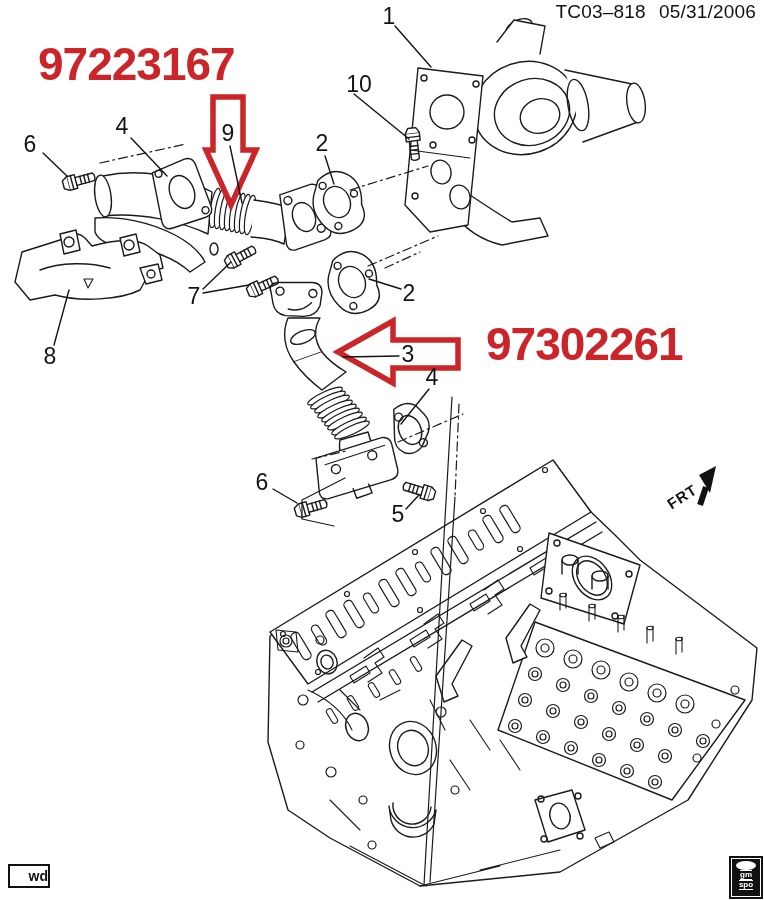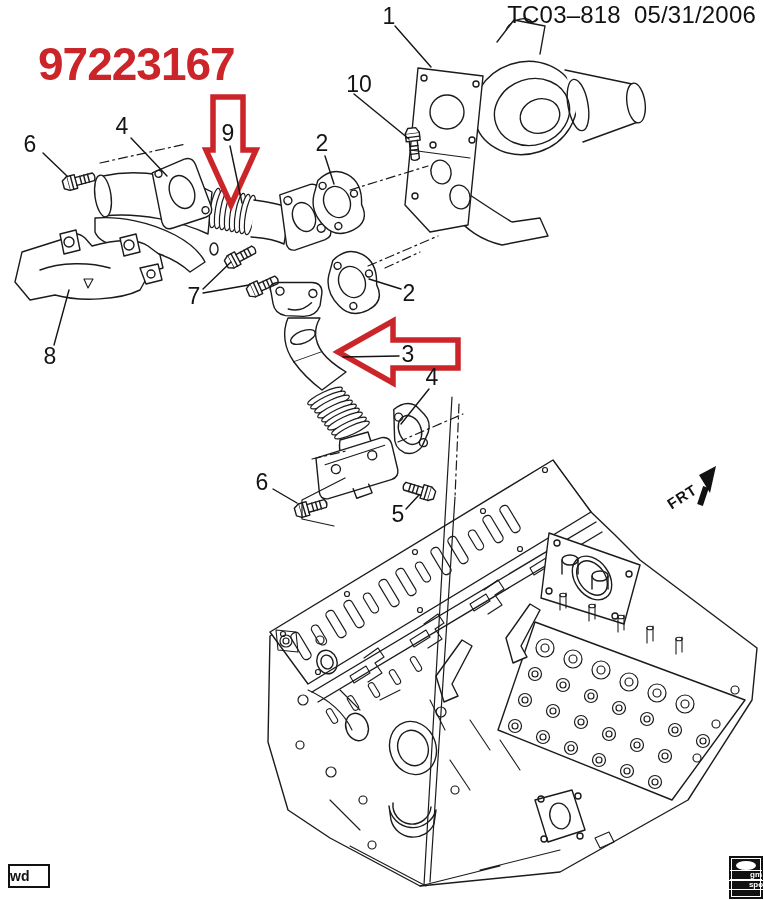--- a/index.html
+++ b/index.html
@@ -1,37 +1,37 @@
 <!DOCTYPE html>
 <html><head>
 <meta charset="utf-8">
 <style>
   html,body{margin:0;padding:0;background:#fff;}
   #page{position:relative;width:764px;height:900px;background:#fff;overflow:hidden;
         font-family:"Liberation Sans",sans-serif;}
   #diagram-svg{position:absolute;left:0;top:0;}
-  .doc-header{position:absolute;top:1px;right:8px;font-size:24px;color:#111;
+  .doc-header{position:absolute;top:1px;right:8px;font-size:19px;color:#111;
               letter-spacing:.2px;white-space:nowrap;}
   .doc-header .date{margin-left:13px;}
   .red-label{position:absolute;font-size:46px;font-weight:700;color:#cb2429;
              letter-spacing:-1px;line-height:1;white-space:nowrap;}
   .callout{position:absolute;transform:translate(-50%,-50%);font-size:23px;
            color:#141414;line-height:1;}
   .frt-label{position:absolute;left:666px;top:488px;font-size:15px;font-weight:700;
              color:#111;transform:rotate(-33deg);letter-spacing:1px;}
   .wd-box{position:absolute;left:8px;top:864px;width:38px;height:20px;border:2.5px solid #111;
-          display:flex;align-items:center;justify-content:flex-start;font-size:14px;
+          display:flex;align-items:center;justify-content:flex-end;font-size:14px;
           font-weight:700;color:#111;}
   .gm-logo{position:absolute;left:729px;top:856px;width:28px;height:37px;border:2px solid #111;
            background:#fff;padding:1px;}
   .gm-logo .inner{width:100%;height:100%;background:#111;display:flex;flex-direction:column;
                   align-items:center;}
   .gm-logo .oval{width:20px;height:9px;background:#fff;border-radius:50%;margin-top:2px;}
   .gm-logo .txt{color:#fff;font-size:8px;font-weight:700;line-height:8px;
-                border-top:1px solid #fff;border-bottom:1px solid #fff;padding-left:20px;}
+                border-top:1px solid #fff;border-bottom:1px solid #fff;}
 </style>
 </head>
 <body>
 
 <div id="page">
 
 <svg id="diagram-svg" width="764" height="900" viewBox="0 0 764 900">
 
   <g stroke="#1b1b1b" fill="none" stroke-width="1.4" stroke-linecap="round" stroke-linejoin="round">
 
@@ -383,20 +383,21 @@
     <polygon points="716,466 699,475 710,493"></polygon>
     <line x1="700" y1="505" x2="706" y2="487" stroke="#111" stroke-width="6"></line>
   </g>
 </svg>
 
   <div class="doc-header">
     <span>TC03–818</span><span class="date">05/31/2006</span>
   </div>
 
   <div class="red-label" style="left:38px;top:41px">97223167</div>
+  <div class="red-label" style="left:486px;top:321px">97302261</div>
 
   <div class="callout" style="left:389px;top:16px">1</div>
   <div class="callout" style="left:359px;top:84px">10</div>
   <div class="callout" style="left:30px;top:144px">6</div>
   <div class="callout" style="left:122px;top:126px">4</div>
   <div class="callout" style="left:228px;top:133px">9</div>
   <div class="callout" style="left:322px;top:143px">2</div>
   <div class="callout" style="left:194px;top:296px">7</div>
   <div class="callout" style="left:409px;top:293px">2</div>
   <div class="callout" style="left:50px;top:356px">8</div>

